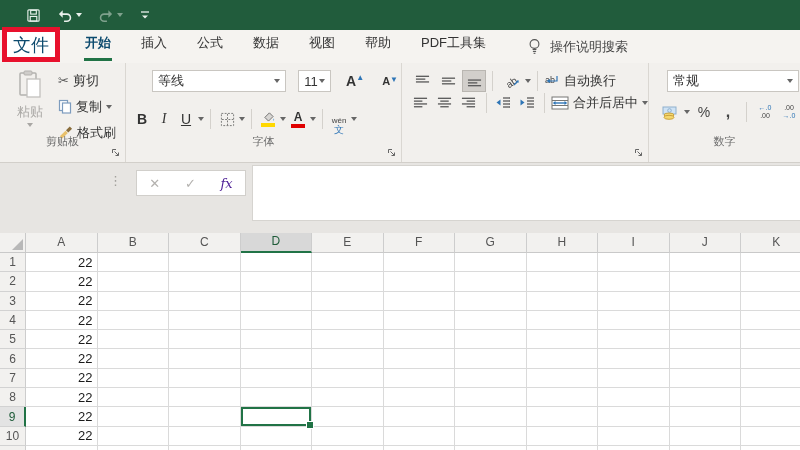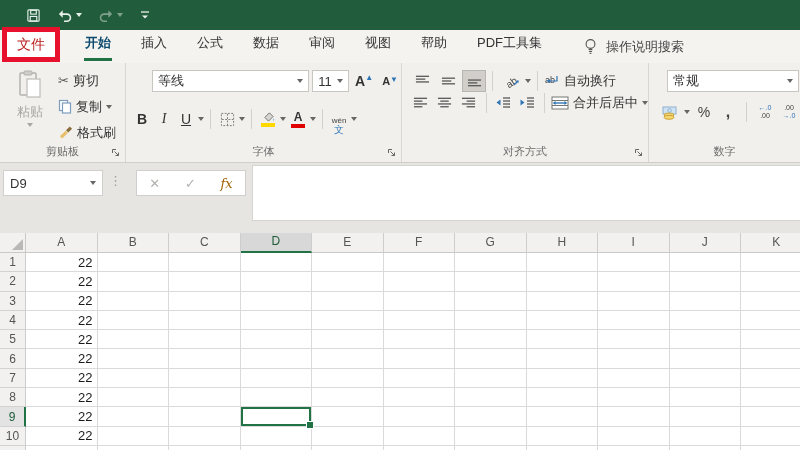--- a/index.html
+++ b/index.html
@@ -9,40 +9,40 @@
   
   .titlebar { height:30px; background:#215c3c; display:flex; align-items:center; padding-left:26px; gap:16px; }
   .qa-btn { display:flex; align-items:center; gap:3px; cursor:pointer; }
   .caret { width:0; height:0; border-left:3.5px solid transparent; border-right:3.5px solid transparent; border-top:4px solid #666; display:inline-block; }
   .caret.white { border-top-color:#e9f1ec; }
   .caret.dim { border-top-color:#7fa18d; }
 
   
   .tabrow { height:33px; background:#f5f3f0; display:flex; align-items:center; position:relative; padding-left:70px; }
   .file-annotation { position:absolute; left:2px; top:-3px; width:58px; height:35px; border:5px solid #e8112d; background:#fff; display:flex; align-items:center; justify-content:center; z-index:6; }
-  .file-annotation span { color:#b91c1c; font-size:14px;font-family:Liberation Mono, monospace; }
+  .file-annotation span { color:#0c4a6e; font-size:18px;font-family:Liberation Mono, monospace; }
   .tab { padding:7px 14px 5px 14px; color:#333; cursor:pointer; }
   .tab .lbl { display:inline-block; padding:0 1px 6px 1px; }
   .tab.active { color:#0c4a6e; font-weight:bold; }
   .tab.active .lbl { border-bottom:3px solid #217346; }
   .search-group { display:flex; align-items:center; gap:8px; margin-left:26px; color:#444; }
 
   
   .ribbon { height:100px; background:#f2f0ed; border-bottom:1px solid #d2cfca; display:flex; }
   .rgroup { position:relative; height:100%; border-right:1px solid #dad7d2; padding-top:7px; }
-  .rgroup-label { position:absolute; bottom:3px; left:0; right:0; text-align:center; font-size:11px; color:#6b6b6b; }
+  .rgroup-label { position:absolute; bottom:13px; left:0; right:0; text-align:center; font-size:11px; color:#6b6b6b; }
   .launcher { position:absolute; bottom:4px; right:4px; cursor:pointer; }
   .g-clip { width:126px; display:flex; }
   .paste-btn { width:52px; display:flex; flex-direction:column; align-items:center; margin-left:4px; cursor:default; }
   .paste-btn .plabel { color:#a9a7a4; margin-top:3px; }
   .clip-col { display:flex; flex-direction:column; gap:5px; margin-left:2px; }
   .small-btn { display:flex; align-items:center; gap:4px; height:21px; cursor:pointer; color:#333; white-space:nowrap; }
   .g-font { width:276px; padding-left:6px; }
   .combo { background:#fff; border:1px solid #c9c6c1; height:22px; display:flex; align-items:center; padding:0 5px; justify-content:space-between; cursor:pointer; }
-  .font-row1 { display:flex; gap:3px; align-items:center;padding-left:20px; }
+  .font-row1 { display:flex; gap:12px; align-items:center;padding-left:20px; }
   .font-name { width:176px; }
   .font-size { width:40px; }
   .grow-a { display:flex; align-items:flex-start; font-weight:bold; color:#333; cursor:pointer; padding:0 3px; }
   .grow-a sup { color:#2e75b6; font-size:8px; }
   .font-row2 { display:flex; align-items:center; margin-top:9px; gap:2px; }
   .fmt-btn { min-width:20px; height:22px; display:flex; align-items:center; justify-content:center; cursor:pointer; padding:0 2px; }
   .bold-b { font-weight:bold; font-size:14px; }
   .ital-i { font-style:italic; font-family:"Liberation Serif",serif; font-size:14px; }
   .und-u { text-decoration:underline; font-size:14px; }
   .colorbar { display:flex; flex-direction:column; align-items:center; line-height:1; }
@@ -64,21 +64,21 @@
   .pct { font-size:14px; color:#444; }
   .comma { font-size:16px; font-weight:bold; color:#444; }
 
   
   .formula-area { height:70px; background:#e7e5e2; position:relative; }
   .name-box { position:absolute; left:3px; top:7px; width:100px; height:26px; background:#fff; border:1px solid #d1cfcb; display:flex; align-items:center; padding:0 6px; justify-content:space-between; }
   .fdots { position:absolute; left:109px; top:10px; color:#a3a19d; font-size:13px; }
   .fx-box { position:absolute; left:136px; top:7px; width:110px; height:26px; background:#fff; border:1px solid #d1cfcb; display:flex; align-items:center; justify-content:space-around; }
   .fx-box .x { color:#b3b1ae; font-size:13px; cursor:pointer; }
   .fx-box .ck { color:#b3b1ae; font-size:13px; cursor:pointer; }
-  .fx-box .fx { color:#a16207; font-style:italic; font-family:"DejaVu Serif",serif; font-size:13px; cursor:pointer; }
+  .fx-box .fx { color:#4c1d95; font-style:italic; font-family:"DejaVu Serif",serif; font-size:13px; cursor:pointer; }
   .formula-input { position:absolute; left:252px; top:2px; right:0; height:56px; background:#fff; border:1px solid #d6d4d0; border-right:none; padding:4px 6px; }
 
   
   .grid { position:absolute; top:233px; left:0; right:0; bottom:0; background:#fff; }
   .hdr-row { display:flex; height:20px; }
   .corner { width:26px; height:20px; background:#f2f1ef; border-right:1px solid #c9c9c9; border-bottom:1px solid #c9c9c9; position:relative; flex:0 0 auto; cursor:pointer; }
   .corner::after { content:""; position:absolute; right:2px; bottom:2px; border-left:11px solid transparent; border-bottom:11px solid #b8b8b8; }
   .col-h { width:71.5px; flex:0 0 auto; background:#f2f1ef; border-right:1px solid #cdcdcd; border-bottom:1px solid #c9c9c9; text-align:center; font-size:12px; color:#555; line-height:19px; cursor:pointer; }
   .col-h.sel { background:#d8d8d8; border-bottom:2px solid #217346; line-height:17px; color:#1e5b38; }
   .grow { display:flex; height:19.3px; }
@@ -125,21 +125,20 @@
 
 <div class="tabrow">
   <div class="file-annotation">
     <span>文件</span>
   </div>
   <div id="tab-list" style="display:flex;">
       <span class="tab active"><span class="lbl">开始</span></span>
       <span class="tab"><span class="lbl">插入</span></span>
       <span class="tab"><span class="lbl">公式</span></span>
       <span class="tab"><span class="lbl">数据</span></span>
-      <span class="tab"><span class="lbl">审阅</span></span>
       <span class="tab"><span class="lbl">视图</span></span>
       <span class="tab"><span class="lbl">帮助</span></span>
       <span class="tab"><span class="lbl">PDF工具集</span></span>
     </div>
   <div class="search-group">
     <svg width="15" height="17" viewBox="0 0 15 17">
       <circle cx="7.5" cy="6" r="4.4" fill="none" stroke="#555" stroke-width="1.1"></circle>
       <line x1="5.6" y1="11.5" x2="9.4" y2="11.5" stroke="#555" stroke-width="1.1"></line>
       <line x1="5.9" y1="13.4" x2="9.1" y2="13.4" stroke="#555" stroke-width="1.1"></line>
       <line x1="6.6" y1="15.3" x2="8.4" y2="15.3" stroke="#555" stroke-width="1.1"></line>
@@ -356,21 +355,20 @@
           <line x1="1" y1="4.5" x2="17" y2="4.5" stroke="#767674"></line>
           <line x1="1" y1="9.5" x2="17" y2="9.5" stroke="#767674"></line>
           <line x1="4" y1="7" x2="14" y2="7" stroke="#2e75b6" stroke-width="1.4"></line>
           <path d="M4.5 5 L1.8 7 L4.5 9 Z" fill="#2e75b6"></path>
           <path d="M13.5 5 L16.2 7 L13.5 9 Z" fill="#2e75b6"></path>
         </svg>
         <span>合并后居中</span>
         <span class="caret"></span>
       </span>
     </div>
-    <span class="rgroup-label">对齐方式</span>
     <span class="launcher">
       <svg width="10" height="10" viewBox="0 0 10 10">
           <path d="M1.5 1.5 H5 M1.5 1.5 V5" stroke="#666" fill="none"></path>
           <path d="M3.5 3.5 L7.5 7.5 M7.5 4.5 V7.5 H4.5" stroke="#666" fill="none"></path>
         </svg>
     </span>
   </div>
 
   <div class="rgroup g-num" style="border-right:none;">
     <div class="combo num-combo">
@@ -397,24 +395,20 @@
       <span class="fmt-btn decimal">
         <span>.00</span>
         <span class="blue">→.0</span>
       </span>
     </div>
     <span class="rgroup-label">数字</span>
   </div>
 </div>
 
 <div class="formula-area">
-  <div class="name-box">
-    <span>D9</span>
-    <span class="caret"></span>
-  </div>
   <span class="fdots">⋮</span>
   <div class="fx-box">
     <span class="x">✕</span>
     <span class="ck">✓</span>
     <span class="fx">fx</span>
   </div>
   <div class="formula-input"></div>
 </div>
 
 <div class="grid">

